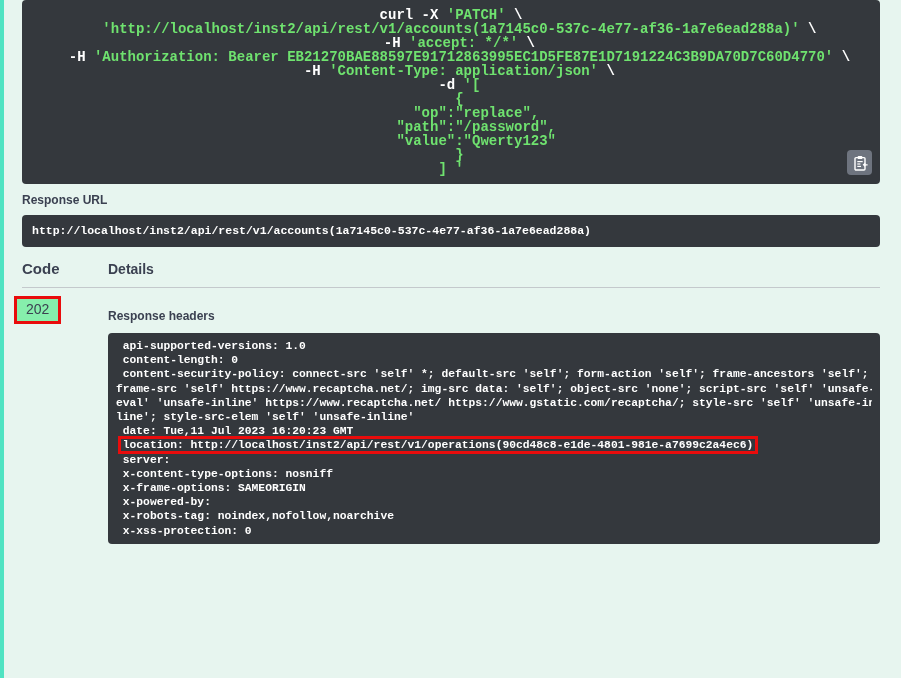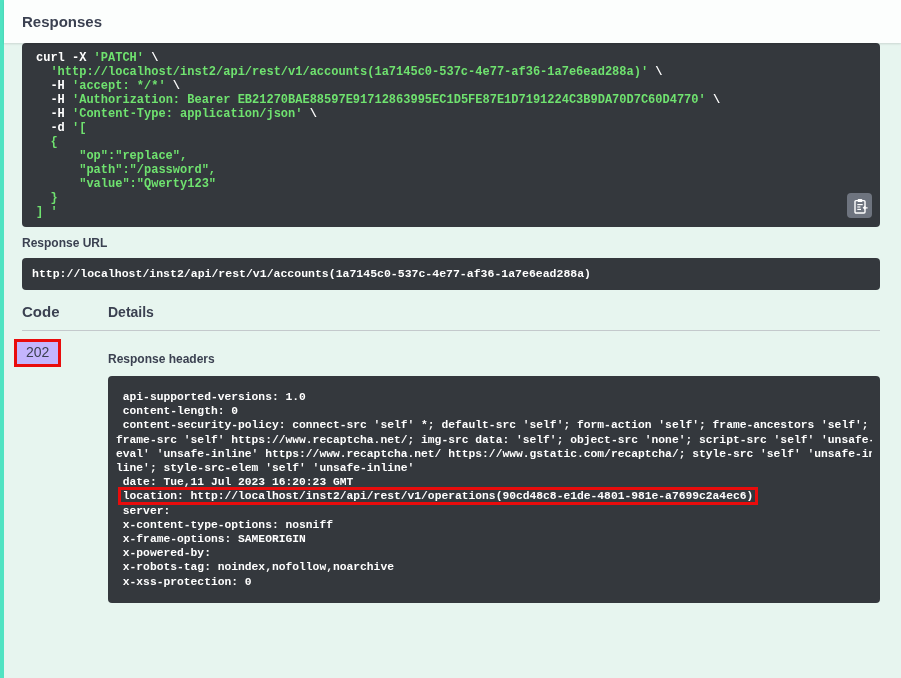--- a/index.html
+++ b/index.html
@@ -21,51 +21,48 @@
   .section-body{padding:0 21px 0 18px;}
   .label{font-size:12px;font-weight:bold;color:var(--text);}
   .curl-label{margin:30px 0 9px;}
   .url-label{margin:9px 0 8px;}
   .sr-label{margin:11px 0 0;}
   .codeblock{
     background:var(--code-bg);border-radius:4px;color:var(--code-text);
     font-family:"Liberation Mono",monospace;font-weight:bold;
   }
   .codeblock pre{margin:0;font:inherit;white-space:pre;overflow:hidden;}
-  .curl-block{padding:8px 14px;font-size:12px;line-height:14px;position:relative;min-height:184px;}
+  .curl-block{padding:8px 14px;font-size:14px;line-height:14px;position:relative;min-height:184px;text-align:center;}
   .url-block{padding:9px 10px;font-size:11.5px;line-height:14px;}
   .seg-s{color:var(--code-string);}
   .copy-btn{
     position:absolute;right:8px;bottom:9px;width:25px;height:25px;border:none;
     background:rgba(125,131,144,.8);border-radius:4px;display:flex;
     align-items:center;justify-content:center;cursor:pointer;padding:0;
   }
   .resp-table{width:100%;}
   .thead{display:flex;align-items:baseline;padding:13px 0 10px;border-bottom:1px solid var(--divider);}
   .th-code{font-size:15px;font-weight:bold;color:var(--text);width:86px;}
   .th-details{font-size:14px;font-weight:bold;color:var(--text);}
   .trow{display:flex;}
   .col-code{width:86px;padding-top:8px;}
   .code-badge{
-    display:inline-block;margin-left:-8px;background:#c4b5fd;border:3px solid var(--red);
+    display:inline-block;margin-left:-8px;background:#86efac;border:3px solid var(--red);
     padding:2px 9px 4px;font-size:14px;color:var(--text);
   }
   .details-cell{flex:1;padding-top:21px;min-width:0;}
   .rh-label{margin-bottom:10px;}
-  .headers-block{padding:14px 8px;font-size:11.3px;line-height:14.2px;font-weight:600;}
+  .headers-block{padding:6px 8px;font-size:11.3px;line-height:14.2px;font-weight:600;}
   .code-line{white-space:pre;}
   .hl-line{outline:3px solid var(--red);padding:0 2px;margin-left:-2px;}
 </style>
 </head>
 <body>
 
 <div class="opblock">
-  <div class="section-header">
-    <span class="section-title">Responses</span>
-  </div>
 
   <div class="section-body">
 
     <div class="codeblock curl-block">
       <pre id="curl-code"><div class="code-line"><span>curl -X </span><span class="seg-s">'PATCH'</span><span> \</span></div><div class="code-line"><span>  </span><span class="seg-s">'http://localhost/inst2/api/rest/v1/accounts(1a7145c0-537c-4e77-af36-1a7e6ead288a)'</span><span> \</span></div><div class="code-line"><span>  -H </span><span class="seg-s">'accept: */*'</span><span> \</span></div><div class="code-line"><span>  -H </span><span class="seg-s">'Authorization: Bearer EB21270BAE88597E91712863995EC1D5FE87E1D7191224C3B9DA70D7C60D4770'</span><span> \</span></div><div class="code-line"><span>  -H </span><span class="seg-s">'Content-Type: application/json'</span><span> \</span></div><div class="code-line"><span>  -d </span><span class="seg-s">'[</span></div><div class="code-line"><span class="seg-s">  {</span></div><div class="code-line"><span class="seg-s">      "op":"replace",</span></div><div class="code-line"><span class="seg-s">      "path":"/password",</span></div><div class="code-line"><span class="seg-s">      "value":"Qwerty123"</span></div><div class="code-line"><span class="seg-s">  }</span></div><div class="code-line"><span class="seg-s">] '</span></div></pre>
       <button class="copy-btn">
         <svg width="16" height="16" viewBox="0 0 16 16">
           <rect x="3" y="2.6" width="10" height="12.4" rx="1" fill="none" stroke="#ffffff" stroke-width="1.4"></rect>
           <rect x="5.8" y="1" width="4.4" height="3" rx="0.6" fill="#ffffff"></rect>
           <line x1="5.3" y1="6.6" x2="10.7" y2="6.6" stroke="#ffffff" stroke-width="1.2"></line>

